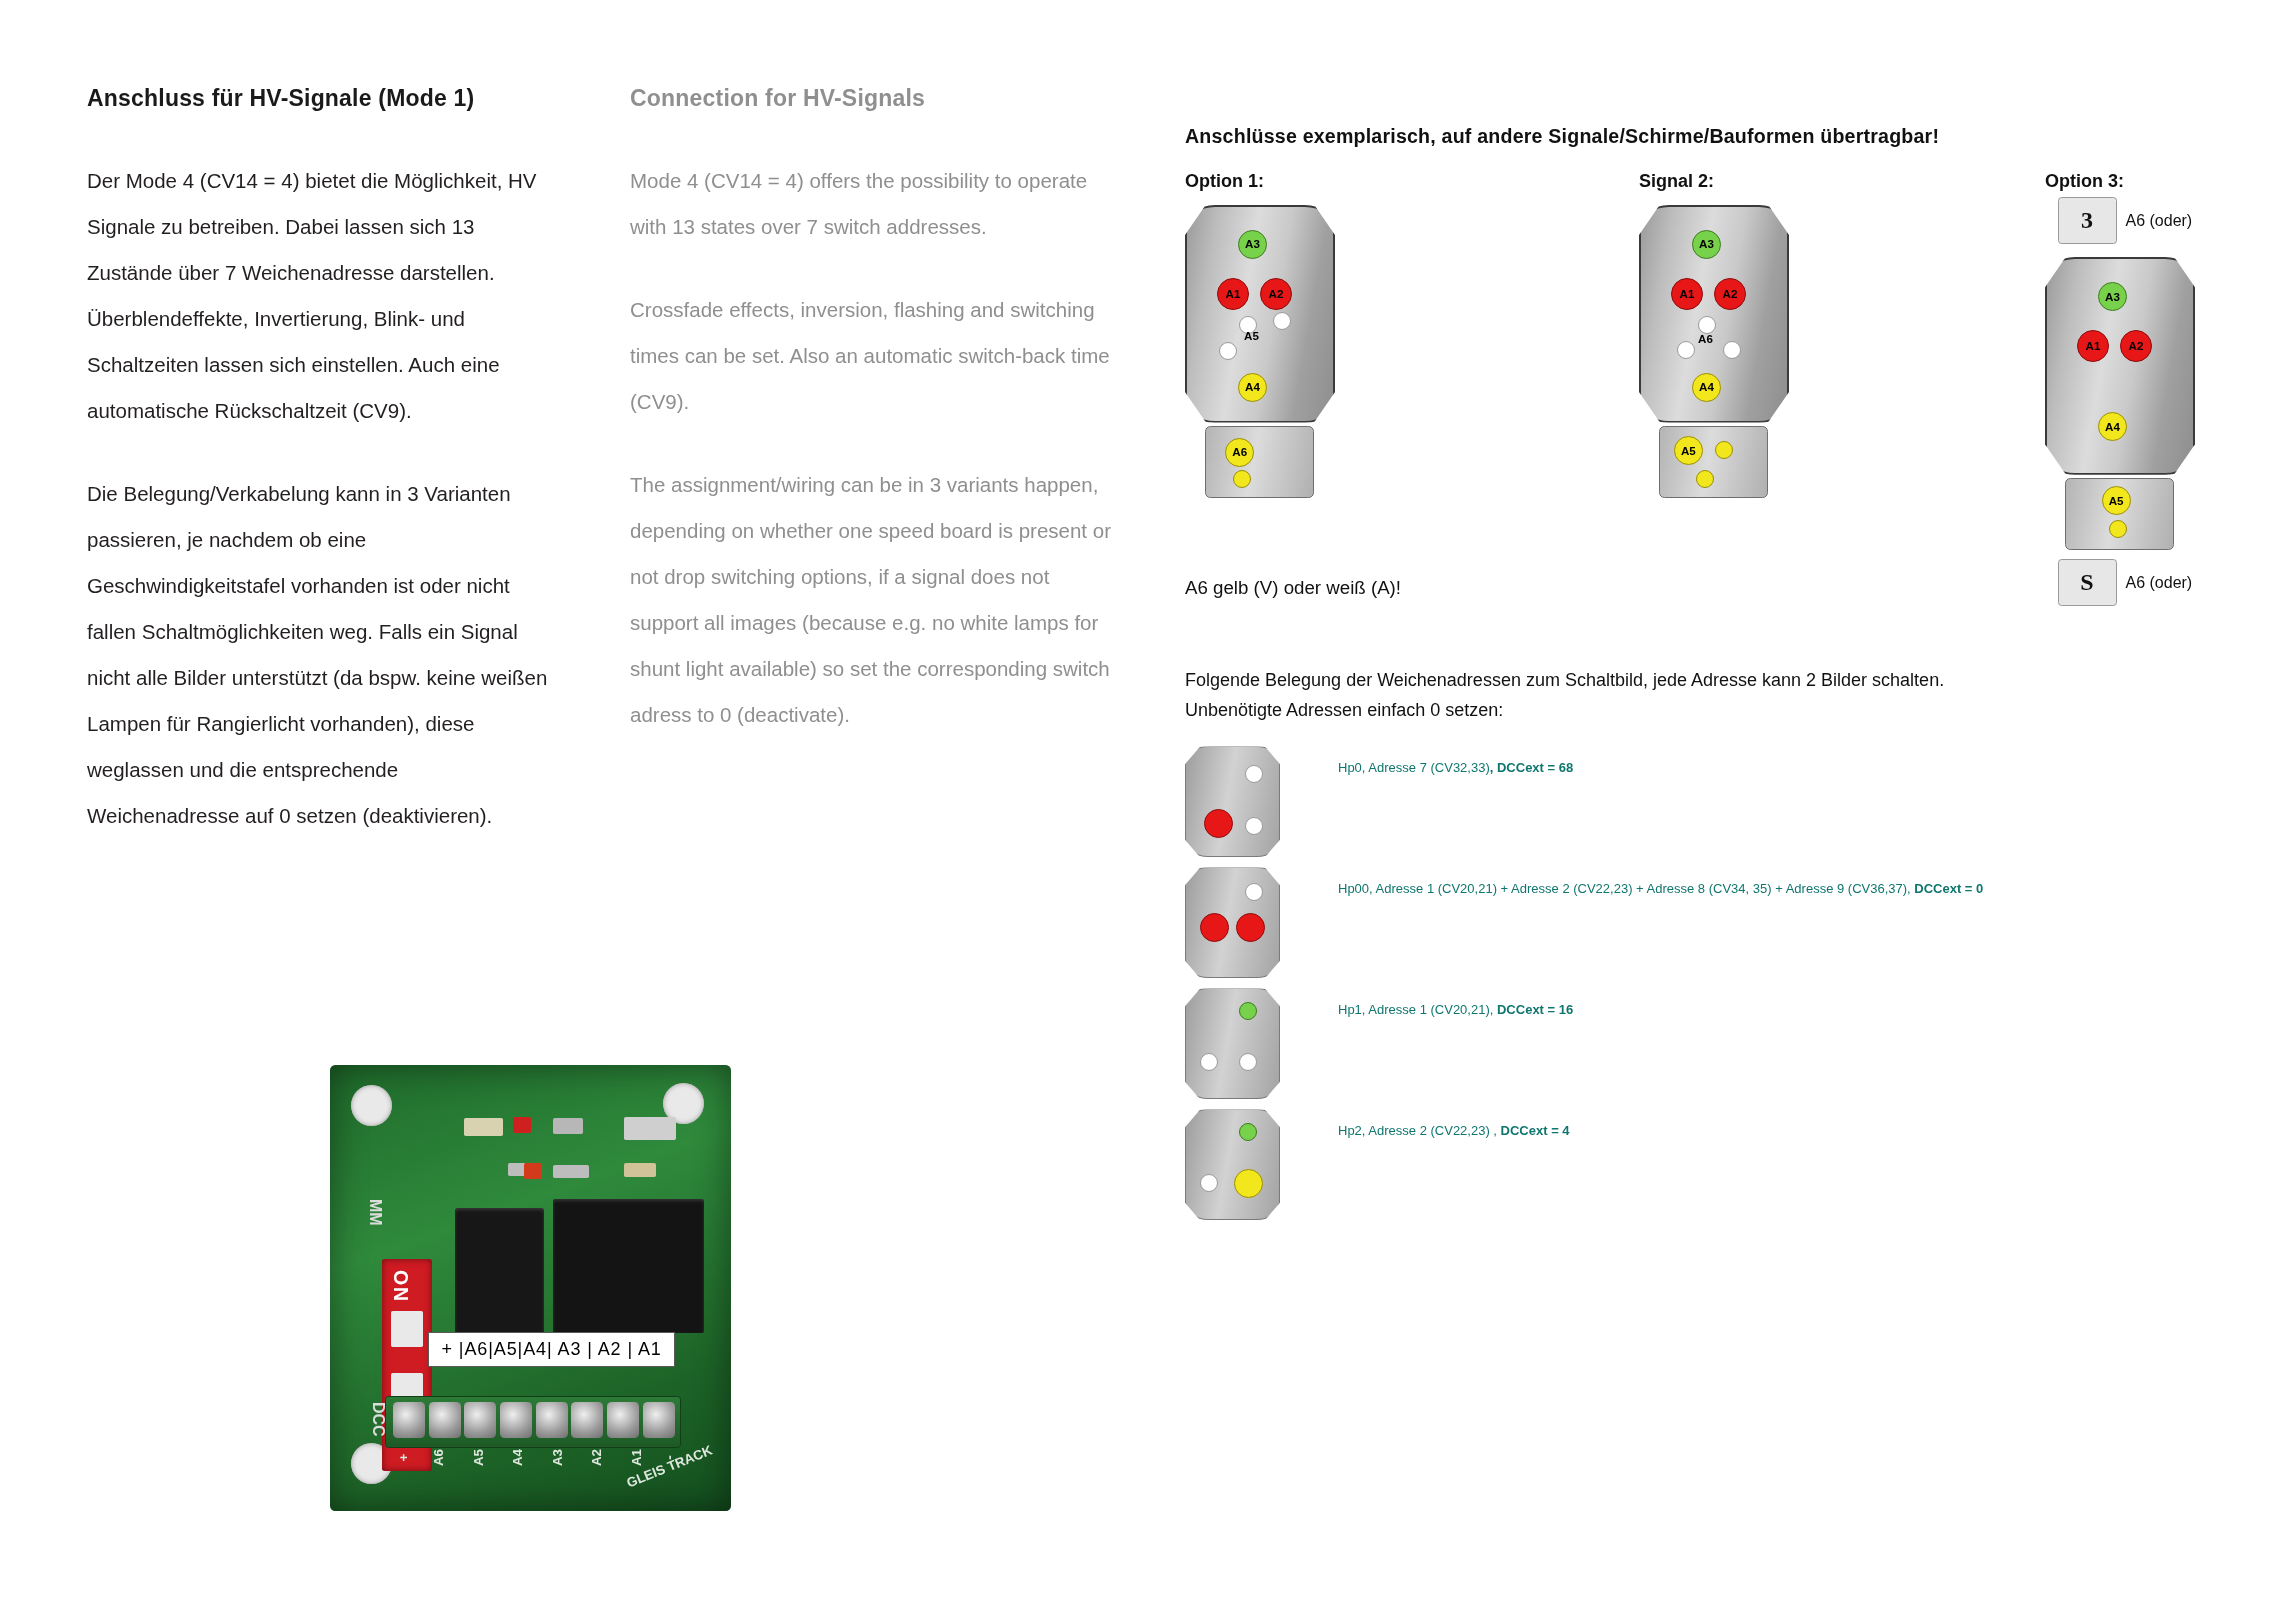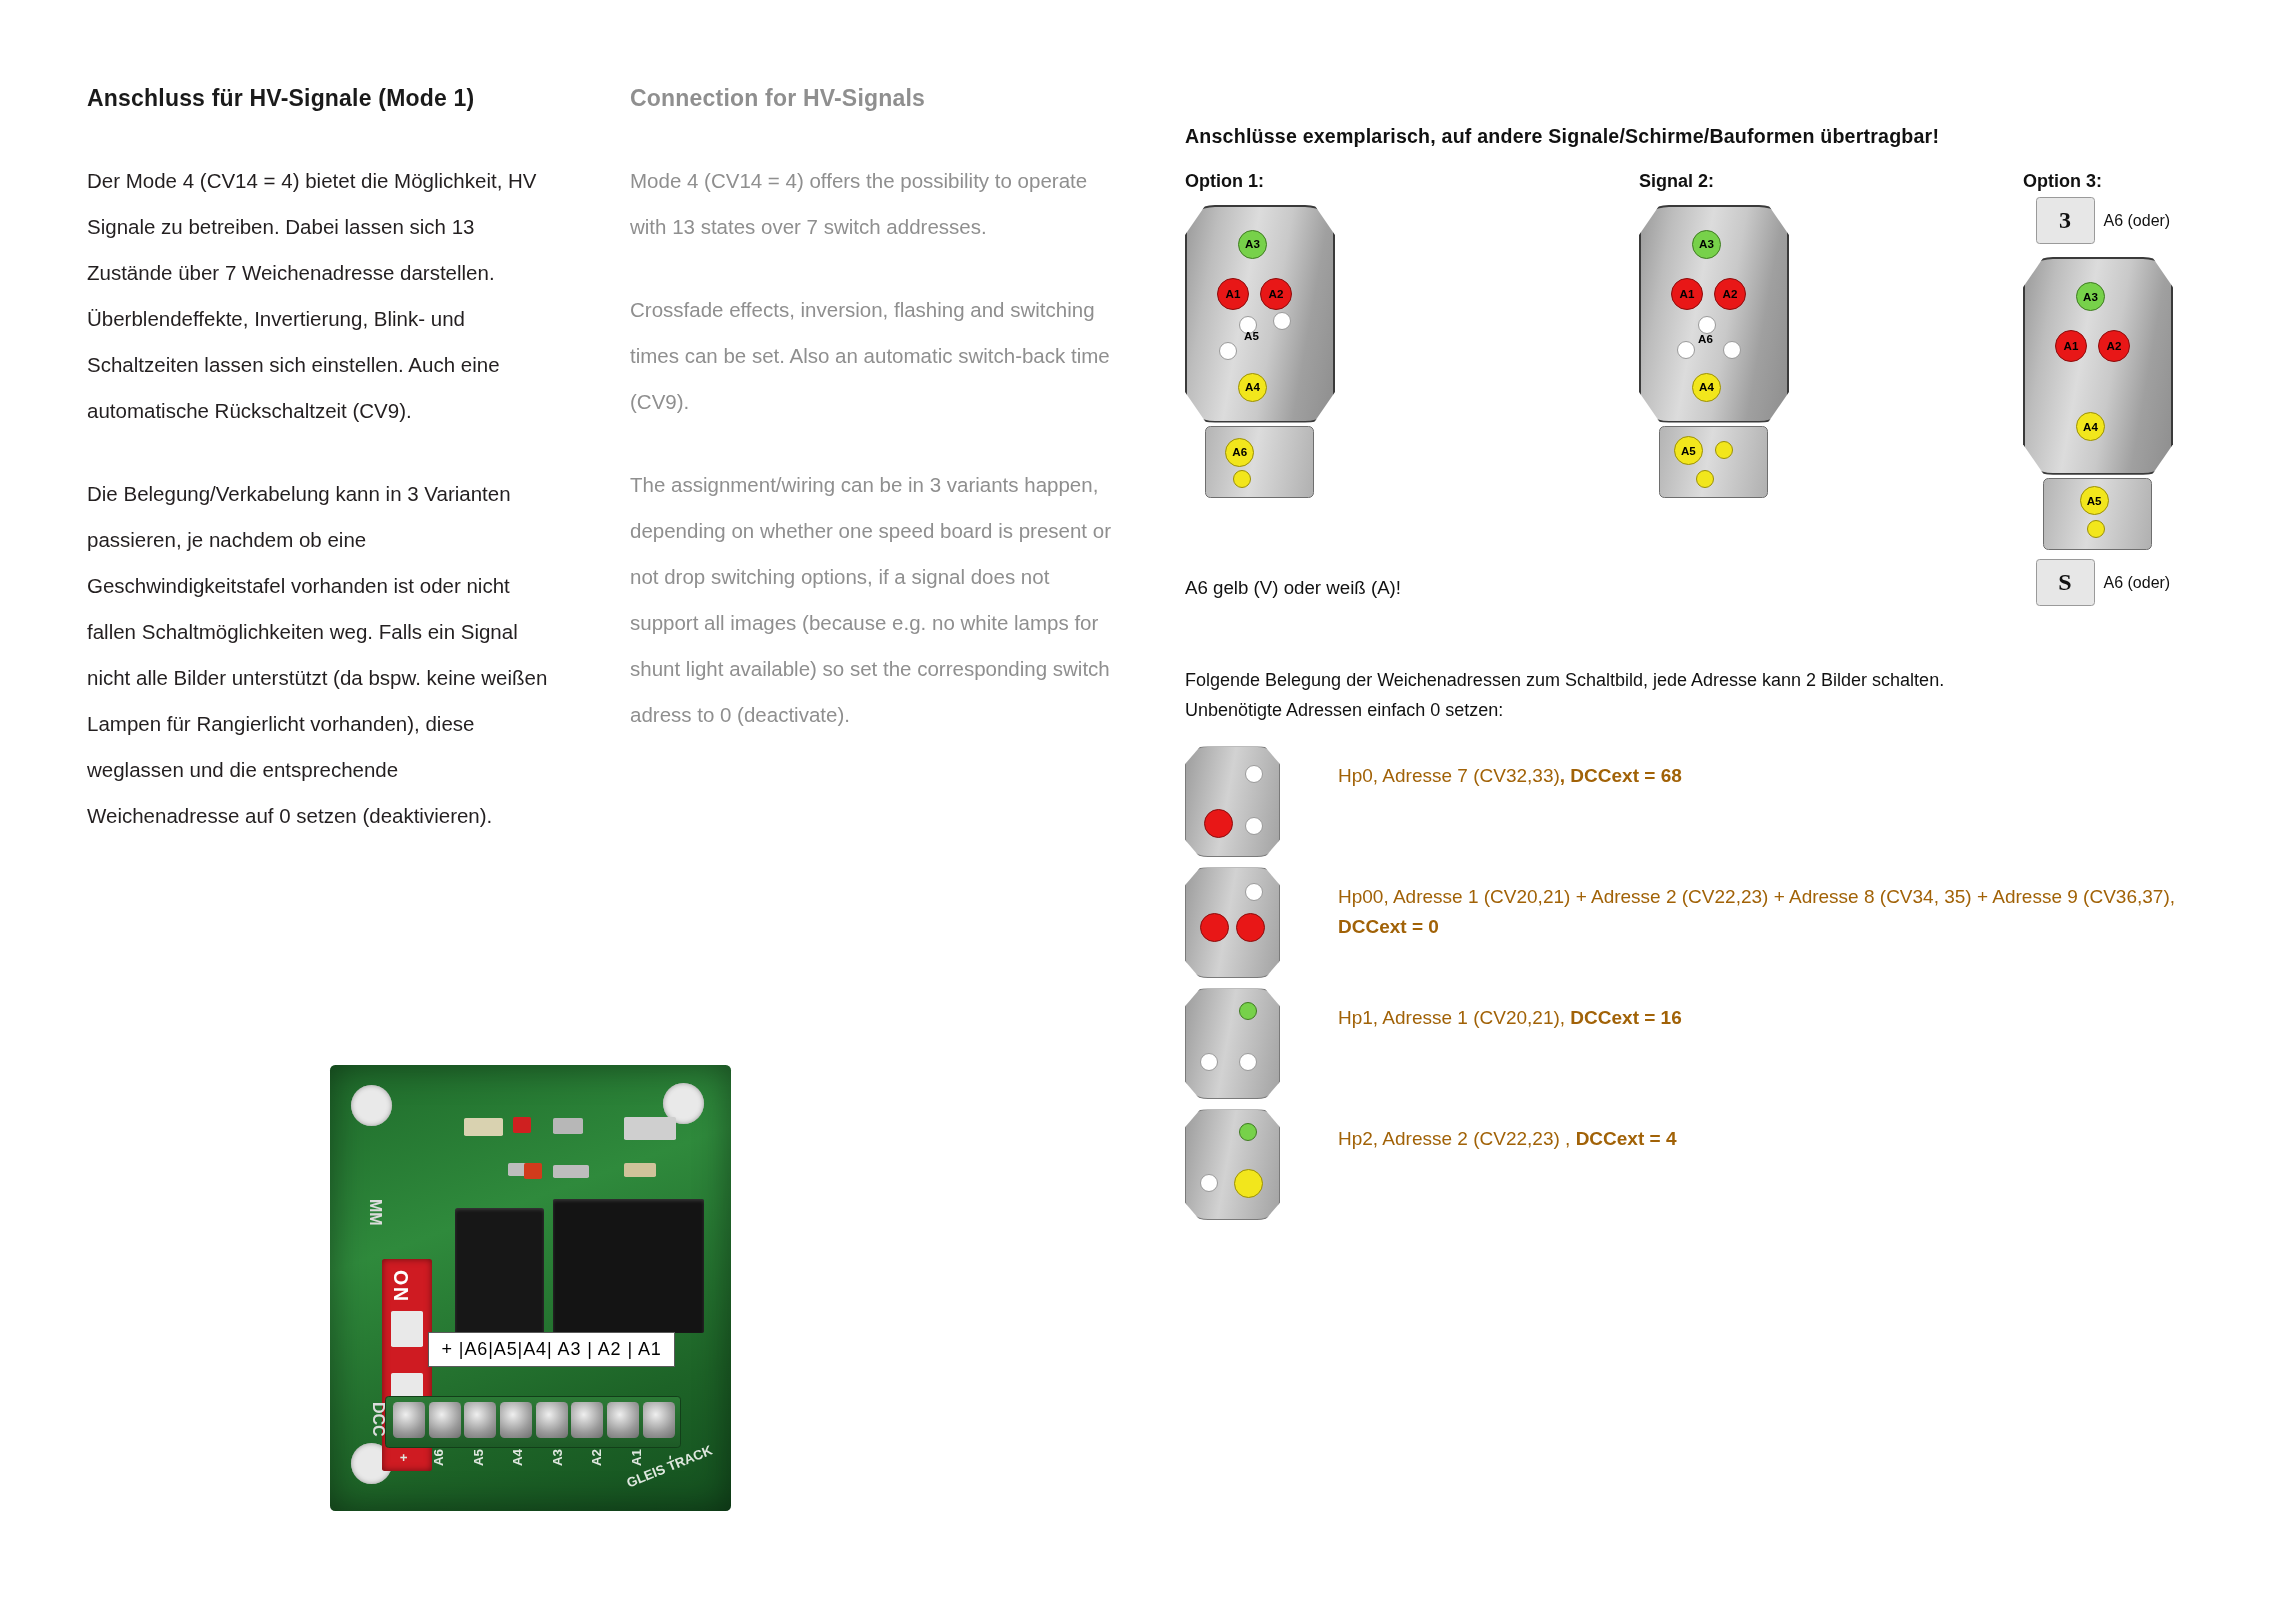--- a/index.html
+++ b/index.html
@@ -30,21 +30,21 @@
 
   
   .col-right{position:absolute;left:1185px;top:125px;width:1052px;}
   .r-title{font-size:19.6px;font-weight:bold;color:#111;letter-spacing:0.2px;}
   .opt-label{font-size:18px;font-weight:bold;color:#111;}
 
   .options-row{position:relative;height:383px;margin-top:23px;}
   .opt{position:absolute;top:0;}
   .opt1{left:0;}
   .opt2{left:454px;}
-  .opt3{left:838px;}
+  .opt3{left:860px;}
 
   
   .head{
     position:relative;
     width:146px;height:214px;
     background:linear-gradient(100deg,#9a9a9a 0%,#bdbdbd 18%,#dcdcdc 40%,#c9c9c9 58%,#a0a0a0 78%,#8e8e8e 100%);
     border:2.7px solid #3a3a3a;
     border-radius:30px/23px;
     clip-path:polygon(0% 14%,14% 0%,86% 0%,100% 14%,100% 86%,86% 100%,14% 100%,0% 86%);
     margin-top:12.5px;
@@ -81,21 +81,21 @@
   .rows{margin-top:21.4px;position:relative;}
   .row{position:relative;height:121px;}
   .row .sig{
     position:absolute;left:0;top:0;width:93px;height:109px;
     background:linear-gradient(100deg,#9d9d9d,#d2d2d2 45%,#a3a3a3);
     border:1.8px solid #7a7a7a;
     border-radius:23px/18px;
     clip-path:polygon(0% 16%,16% 0%,84% 0%,100% 16%,100% 84%,84% 100%,16% 100%,0% 84%);
   }
   .row.sel .sig{outline:1.8px solid #c0392b;outline-offset:2.7px;}
-  .row .txt{position:absolute;left:153px;top:15px;font-size:19px;color:#a16207;line-height:30px;}
+  .row .txt{position:absolute;left:153px;top:7px;font-size:13px;color:#0f766e;line-height:30px;}
   .row .txt b{font-weight:bold;}
 
   
   .pcb-wrap{position:absolute;left:330px;top:1065px;width:401px;height:463px;}
   .pcb{
     position:absolute;left:0;top:0;width:401px;height:446px;
     background:linear-gradient(160deg,#1f6b2b,#2f8a3c 35%,#1d6327 75%,#14501f);
     border-radius:5.3px;
     box-shadow:inset 0 0 36px rgba(0,0,0,.45);
   }

